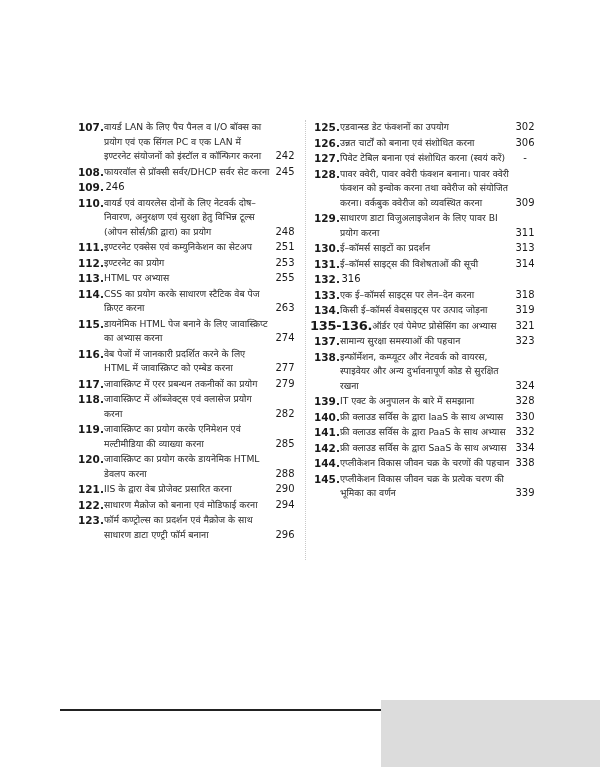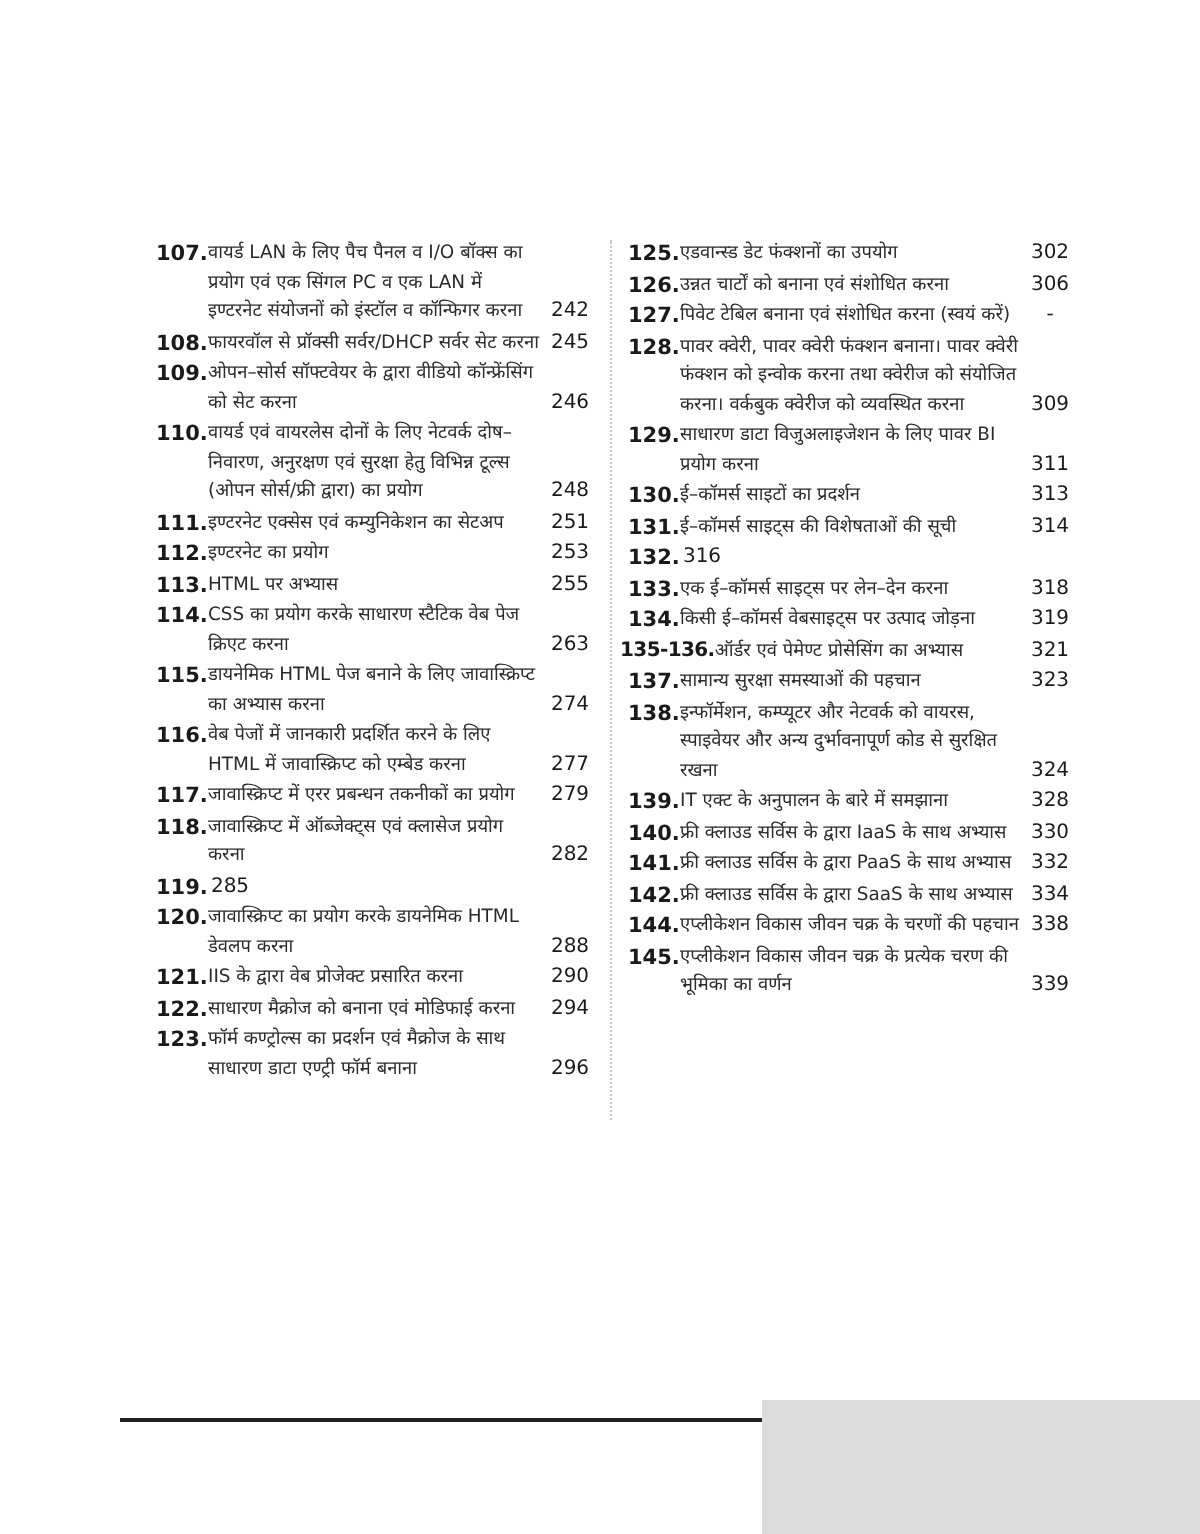--- a/index.html
+++ b/index.html
@@ -10,21 +10,21 @@
     .page { position: absolute; left: 0; top: 0; width: 487px; height: 767px; }
     .col { position: absolute; top: 120px; }
     .col-left { left: 78px; width: 218px; }
     .col-right { left: 314px; width: 222px; }
     .divider {
       position: absolute; left: 305px; top: 120px; width: 0; height: 440px;
       border-left: 1px dotted #c8c8c8;
     }
     .entry { display: flex; align-items: flex-end; margin-bottom: 1px; }
     .num { flex: 0 0 26px; font-weight: bold; font-size: 10.5px; line-height: 14.5px; align-self: flex-start; white-space: nowrap; }
-    .num.wide { font-size: 10px; letter-spacing: -0.3px; margin-left: -4px; flex-basis: 30px; }
+    .num.wide { font-size: 13px; letter-spacing: -0.3px; margin-left: -4px; flex-basis: 30px; }
     .title { flex: 1 1 auto; font-size: 9.2px; line-height: 14.5px; color: #2a2a2a; padding-right: 4px; }
     .pg { flex: 0 0 22px; text-align: center; font-size: 10px; line-height: 14.5px; color: #1a1a1a; }
     .bottom-line {
       position: absolute; left: 60px; top: 709px; width: 330px; height: 0;
       border-top: 2px solid #222;
     }
     .gray-box {
       position: absolute; left: 381px; top: 700px; width: 219px; height: 67px;
       background: #dcdcdc;
     }
@@ -39,21 +39,20 @@
         <span class="title">वायर्ड LAN के लिए पैच पैनल व I/O बॉक्स का प्रयोग एवं एक सिंगल PC व एक LAN में इण्टरनेट संयोजनों को इंस्टॉल व कॉन्फिगर करना</span>
         <span class="pg">242</span>
       </div>
       <div class="entry">
         <span class="num">108.</span>
         <span class="title">फायरवॉल से प्रॉक्सी सर्वर/DHCP सर्वर सेट करना</span>
         <span class="pg">245</span>
       </div>
       <div class="entry">
         <span class="num">109.</span>
-        <span class="title">ओपन–सोर्स सॉफ्टवेयर के द्वारा वीडियो कॉन्फ्रेंसिंग को सेट करना</span>
         <span class="pg">246</span>
       </div>
       <div class="entry">
         <span class="num">110.</span>
         <span class="title">वायर्ड एवं वायरलेस दोनों के लिए नेटवर्क दोष–निवारण, अनुरक्षण एवं सुरक्षा हेतु विभिन्न टूल्स (ओपन सोर्स/फ्री द्वारा) का प्रयोग</span>
         <span class="pg">248</span>
       </div>
       <div class="entry">
         <span class="num">111.</span>
         <span class="title">इण्टरनेट एक्सेस एवं कम्युनिकेशन का सेटअप</span>
@@ -89,20 +88,21 @@
         <span class="title">जावास्क्रिप्ट में एरर प्रबन्धन तकनीकों का प्रयोग</span>
         <span class="pg">279</span>
       </div>
       <div class="entry">
         <span class="num">118.</span>
         <span class="title">जावास्क्रिप्ट में ऑब्जेक्ट्स एवं क्लासेज प्रयोग करना</span>
         <span class="pg">282</span>
       </div>
       <div class="entry">
         <span class="num">119.</span>
+        <span class="title">जावास्क्रिप्ट का प्रयोग करके एनिमेशन एवं मल्टीमीडिया की व्याख्या करना</span>
         <span class="pg">285</span>
       </div>
       <div class="entry">
         <span class="num">120.</span>
         <span class="title">जावास्क्रिप्ट का प्रयोग करके डायनेमिक HTML डेवलप करना</span>
         <span class="pg">288</span>
       </div>
       <div class="entry">
         <span class="num">121.</span>
         <span class="title">IIS के द्वारा वेब प्रोजेक्ट प्रसारित करना</span>

